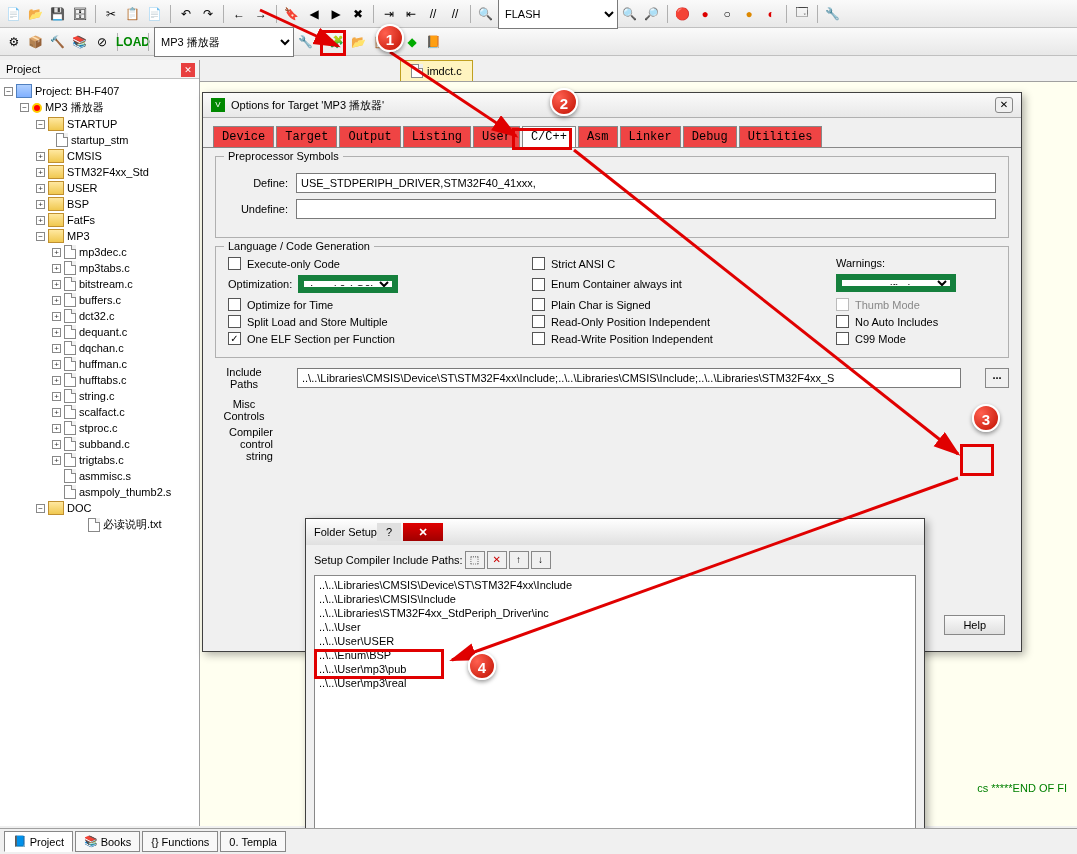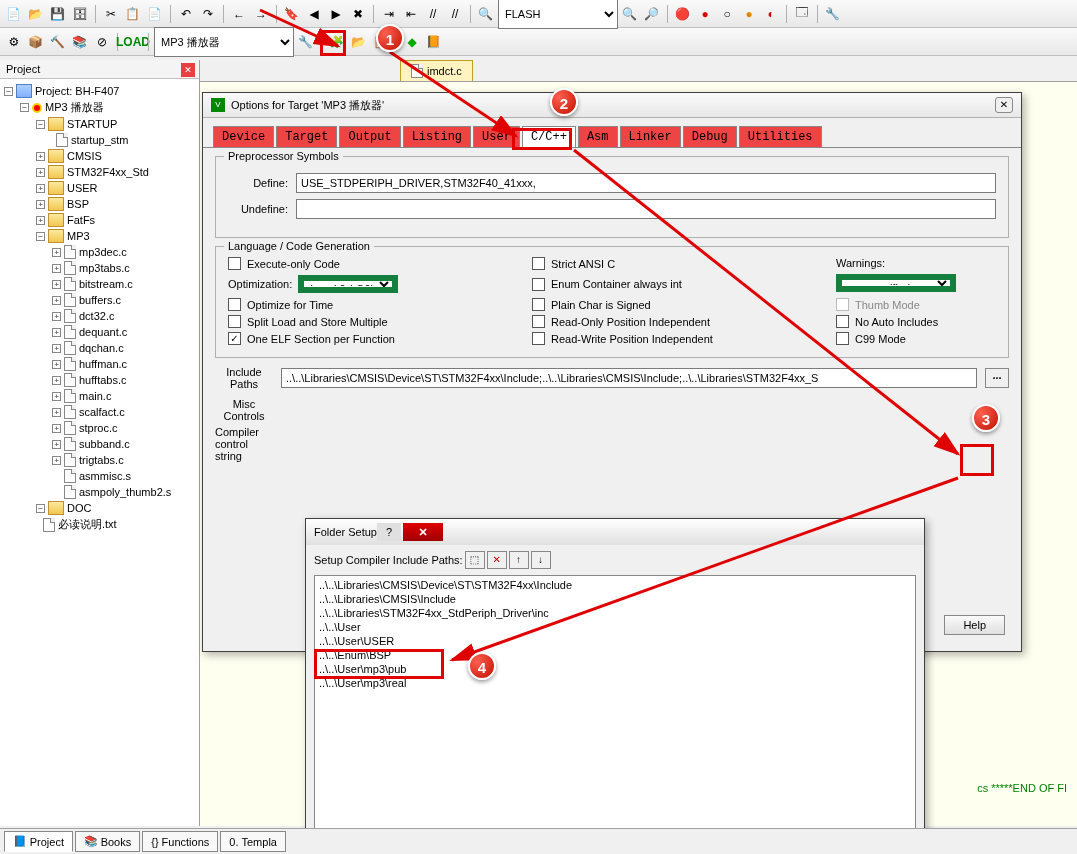--- a/index.html
+++ b/index.html
@@ -232,21 +232,21 @@
           <span>huffman.c</span>
         </div>
         <div class="tree-item" style="padding-left: 52px;">
           <span class="exp">+</span>
           <span class="ico ico-file"></span>
           <span>hufftabs.c</span>
         </div>
         <div class="tree-item" style="padding-left: 52px;">
           <span class="exp">+</span>
           <span class="ico ico-file"></span>
-          <span>main.c</span>
+          <span>string.c</span>
         </div>
         <div class="tree-item" style="padding-left: 52px;">
           <span class="exp">+</span>
           <span class="ico ico-file"></span>
           <span>scalfact.c</span>
         </div>
         <div class="tree-item" style="padding-left: 52px;">
           <span class="exp">+</span>
           <span class="ico ico-file"></span>
           <span>stproc.c</span>
@@ -270,21 +270,21 @@
           <span class="exp" style="visibility: hidden;">+</span>
           <span class="ico ico-file"></span>
           <span>asmpoly_thumb2.s</span>
         </div>
       </div>
     <div class="tree-item" style="padding-left:36px">
         <span class="exp">−</span>
         <span class="ico ico-folder"></span>
         <span>DOC</span>
       </div>
-    <div class="tree-item" style="padding-left:43px">
+    <div class="tree-item" style="padding-left:88px">
         <span class="ico ico-file"></span>
         <span>必读说明.txt</span>
       </div>
   </div>
 </div>
 
 <div class="editor-tabs">
   <div class="etab">
       <span class="ico ico-file"></span>
       <span>imdct.c</span>
@@ -383,30 +383,30 @@
           <span class="chk"></span>
           <span>Read-Write Position Independent</span>
         </div>
       <div class="chk-row">
           <span class="chk"></span>
           <span>C99 Mode</span>
         </div>
     </div>
   </div>
 
-  <div style="margin:8px 12px;display:flex;align-items:center;gap:8px">
+  <div style="margin:8px 12px;display:flex;align-items:center;gap:24px">
     <div style="width:58px;text-align:center">Include Paths</div>
     <input class="form-input" value="..\..\Libraries\CMSIS\Device\ST\STM32F4xx\Include;..\..\Libraries\CMSIS\Include;..\..\Libraries\STM32F4xx_S" style="">
     <div class="browse-btn">...</div>
   </div>
   <div style="margin:4px 12px;display:flex;align-items:center;gap:8px">
     <div style="width:58px;text-align:center">Misc Controls</div>
   </div>
   <div style="margin:4px 12px;display:flex;align-items:flex-start;gap:8px">
-    <div style="width:58px;text-align:left">Compiler control string</div>
+    <div style="width:58px;text-align:right">Compiler control string</div>
   </div>
 
   <div style="position:absolute;right:16px;bottom:16px">
     <button class="btn">Help</button>
   </div>
 </div>
 
 <div class="dialog folder-dlg">
   <div class="folder-title">
     <span>Folder Setup</span>

